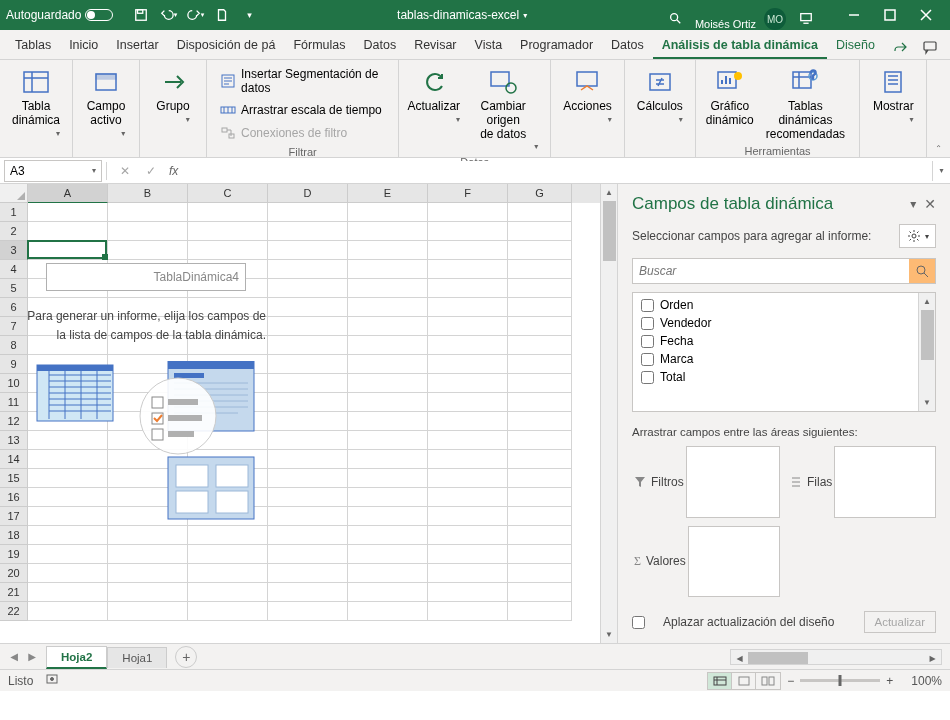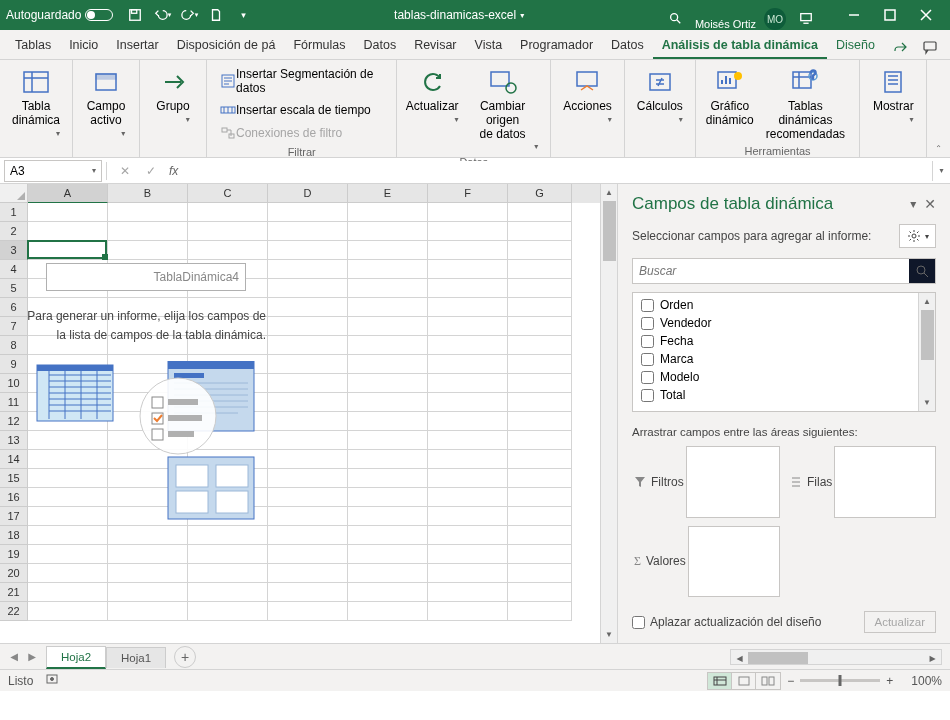--- a/index.html
+++ b/index.html
@@ -1,18 +1,18 @@
 <!DOCTYPE html>
 <html><head>
 <meta charset="utf-8">
 <style>
 *{box-sizing:border-box;margin:0;padding:0;font-family:"Segoe UI",Arial,sans-serif;font-size:12px;user-select:none}
 body{background:#fff;width:950px;height:720px;overflow:hidden;position:relative}
 .titlebar{background:#217346;height:30px;display:flex;align-items:center;color:#fff;padding:0 6px}
-.titlebar .left{display:flex;align-items:center;}
+.titlebar .left{display:flex;align-items:center;gap:6px}
 .titlebar .autosave{display:flex;align-items:center;gap:4px;font-size:11px}
 .toggle{width:28px;height:12px;border:1px solid #fff;border-radius:7px;position:relative}
 .toggle::after{content:"";position:absolute;left:1px;top:1px;width:8px;height:8px;border-radius:50%;background:#fff}
 .qat{display:flex;gap:3px;margin-left:10px}
 .qat-btn{width:24px;height:24px;display:flex;align-items:center;justify-content:center;color:#fff;cursor:pointer}
 .qat-btn svg{width:14px;height:14px;stroke:#fff;fill:none;stroke-width:1.5}
 .title{flex:1;text-align:center;font-size:12px;display:flex;justify-content:center;align-items:center;gap:4px}
 .titlebar .right{display:flex;align-items:flex-end;gap:8px}
 .avatar{width:22px;height:22px;border-radius:50%;background:#0e5c3a;display:flex;align-items:center;justify-content:center;font-size:10px;color:#c8e6d3}
 .win-btns{display:flex;gap:0;margin-left:10px}
@@ -26,21 +26,21 @@
 .tabs-right .tb{width:28px;height:24px;display:flex;align-items:center;justify-content:center;border:1px solid transparent;cursor:pointer}
 .ribbon{background:#f3f2f1;height:98px;display:flex;border-bottom:1px solid #d4d4d4}
 .group{border-right:1px solid #d4d4d4;padding:4px 8px 2px 8px;display:flex;flex-direction:column;justify-content:space-between}
 .group-body{display:flex;gap:4px;align-items:flex-start;flex:1}
 .group-label{text-align:center;font-size:11px;color:#666;padding-top:2px}
 .bigbtn{display:flex;flex-direction:column;align-items:center;gap:2px;padding:2px 4px;cursor:pointer;min-width:50px}
 .bigbtn .ic{width:32px;height:32px;display:flex;align-items:center;justify-content:center}
 .bigbtn .lbl{font-size:11px;text-align:center;line-height:1.15;display:flex;flex-direction:column;align-items:flex-end}
 .dd-arrow{font-size:8px;color:#666;margin-top:1px}
 .smallbtns{display:flex;flex-direction:column;gap:1px}
-.smallbtn{display:flex;align-items:center;padding:3px 5px;cursor:pointer;font-size:11.5px}
+.smallbtn{display:flex;align-items:center;gap:5px;padding:3px 5px;cursor:pointer;font-size:11.5px}
 .smallbtn.disabled{color:#a6a6a6;cursor:default}
 .smallbtn .sic{width:16px;height:16px;display:flex;align-items:center;justify-content:center}
 .fbar{height:26px;background:#fff;border-bottom:1px solid #d4d4d4;display:flex;align-items:center}
 .namebox{width:98px;height:22px;border:1px solid #c8c6c4;margin:0 4px;display:flex;align-items:center;padding:0 5px;justify-content:space-between;font-size:11px}
 .fx-btns{display:flex;gap:2px;margin:0 6px}
 .fx-btn{width:24px;height:20px;display:flex;align-items:center;justify-content:center;color:#a6a6a6;cursor:pointer}
 .fx-label{font-style:italic;color:#666;margin-right:4px}
 .fbar-input{flex:1;height:20px;border:none;outline:none;padding:0 4px}
 .fbar-end{width:18px;height:20px;display:flex;align-items:center;justify-content:center;color:#666;border-left:1px solid #d4d4d4}
 .main{display:flex;height:459px}
@@ -64,41 +64,41 @@
 .v-scroll{width:17px;background:#f0f0f0;border-left:1px solid #d4d4d4;display:flex;flex-direction:column}
 .scroll-btn{height:17px;display:flex;align-items:center;justify-content:center;font-size:8px;color:#666;cursor:pointer}
 .scroll-track{flex:1;position:relative}
 .scroll-thumb{position:absolute;background:#c1c1c1}
 .pane{flex:1;background:#f3f2f1;border-left:1px solid #d4d4d4;padding:10px 14px;display:flex;flex-direction:column}
 .pane-hdr{display:flex;align-items:center;justify-content:space-between;margin-bottom:10px}
 .pane-title{font-size:17px;color:#217346}
 .pane-hdr-btns{display:flex;gap:8px;align-items:center}
 .pane-lbl{font-size:11.5px;color:#444;margin-bottom:10px;display:flex;justify-content:space-between;align-items:center}
 .gear-btn{border:1px solid #c8c6c4;padding:3px 6px;display:flex;align-items:center;gap:3px;cursor:pointer;background:#fff}
-.search-box{display:flex;border:1px solid #c8c6c4;background:#0f172a;height:26px;margin-bottom:8px}
+.search-box{display:flex;border:1px solid #c8c6c4;background:#fdba74;height:26px;margin-bottom:8px}
 .search-box input{flex:1;border:none;outline:none;padding:0 6px;font-style:italic;color:#888;font-size:12px}
 .search-box .sbtn{width:26px;display:flex;align-items:center;justify-content:center;color:#666}
 .field-list{border:1px solid #c8c6c4;background:#fff;height:120px;overflow:hidden;position:relative;margin-bottom:14px}
 .field-list-inner{padding:3px 0}
 .field-item{display:flex;align-items:center;gap:6px;padding:2px 8px;cursor:pointer}
 .field-item input{cursor:pointer}
 .field-sc{position:absolute;right:0;top:0;bottom:0;width:17px;background:#f0f0f0;border-left:1px solid #d4d4d4;display:flex;flex-direction:column}
 .areas-lbl{font-size:11.5px;color:#444;margin-bottom:8px}
 .areas{display:grid;grid-template-columns:1fr 1fr;grid-template-rows:1fr 1fr;gap:8px;flex:1;margin-bottom:8px}
 .area{display:flex;flex-direction:row}
 .area-hdr{font-size:11.5px;color:#444;padding:3px 2px;display:flex;align-items:center;gap:5px}
 .area-box{flex:1;border:1px solid #c8c6c4;background:#fff;min-height:42px}
 .pane-foot{display:flex;align-items:center;justify-content:space-between;padding-top:6px}
-.pane-foot label{display:flex;align-items:center;gap:5px;font-size:11.5px;color:#444}
+.pane-foot label{display:flex;align-items:center;gap:18px;font-size:11.5px;color:#444}
 .upd-btn{border:1px solid #c8c6c4;padding:4px 10px;color:#a6a6a6;background:#f3f2f1;font-size:11.5px}
 .sheet-tabs{height:26px;background:#f3f2f1;border-top:1px solid #d4d4d4;display:flex;align-items:center}
 .nav-arrows{display:flex;padding:0 6px;gap:2px}
 .nav-arrow{width:16px;height:16px;display:flex;align-items:center;justify-content:center;font-size:10px;color:#888;cursor:pointer}
 .stab{padding:4px 14px;font-size:11.5px;background:#fff;border:1px solid #ccc;border-bottom:none;cursor:pointer;position:relative;top:1px}
-.stab.active{border-bottom:2px solid #217346;font-weight:400;color:#217346}
+.stab.active{border-bottom:2px solid #217346;font-weight:700;color:#217346}
 .stab.inactive{background:#e6e6e6;color:#555}
 .add-sheet{width:22px;height:22px;border:1px solid #ccc;border-radius:50%;margin-left:8px;display:flex;align-items:center;justify-content:center;cursor:pointer;font-size:14px;color:#666}
 .h-scroll-wrap{margin-left:auto;display:flex;align-items:center;width:220px;padding-right:8px}
 .h-scroll{flex:1;height:16px;background:#f0f0f0;border:1px solid #d4d4d4;display:flex}
 .statusbar{height:22px;background:#f3f2f1;border-top:1px solid #d4d4d4;display:flex;align-items:center;padding:8px 8px;font-size:11px;color:#555}
 .statusbar .right{margin-left:auto;display:flex;align-items:center;gap:6px}
 .view-btns{display:flex;border:1px solid #c8c6c4}
 .view-btn{width:24px;height:16px;display:flex;align-items:center;justify-content:center;border-right:1px solid #c8c6c4;cursor:pointer}
 .view-btn:last-child{border-right:none}
 .view-btn.active{background:#d0e7d8}
@@ -275,21 +275,21 @@
             </span>
           <span>Insertar Segmentación de datos</span>
         </div>
         <div class="smallbtn">
           <span class="sic">
               <svg class="ic16" viewBox="0 0 16 16" fill="none" stroke="#4472c4">
                 <rect x="1" y="5" width="14" height="6"></rect>
                 <path d="M4 5v6M8 5v6M12 5v6"></path>
               </svg>
             </span>
-          <span>Insertar escala de tiempo</span>
+          <span>Arrastrar escala de tiempo</span>
         </div>
         <div class="smallbtn disabled">
           <span class="sic">
               <svg class="ic16" viewBox="0 0 16 16" fill="none" stroke="#a6a6a6">
                 <rect x="2" y="3" width="5" height="4"></rect>
                 <rect x="9" y="9" width="5" height="4"></rect>
                 <path d="M7 5h4v6"></path>
               </svg>
             </span>
           <span>Conexiones de filtro</span>
@@ -764,24 +764,20 @@
           <div class="field-item">
             <input type="checkbox" style="">
             <span>Fecha</span>
           </div>
           <div class="field-item">
             <input type="checkbox" style="">
             <span>Marca</span>
           </div>
           <div class="field-item">
             <input type="checkbox" style="">
-            <span>Modelo</span>
-          </div>
-          <div class="field-item">
-            <input type="checkbox" style="">
             <span>Total</span>
           </div>
         </div>
       <div class="field-sc">
         <div class="scroll-btn">▲</div>
         <div class="scroll-track">
             <div class="scroll-thumb" style="left:2px;top:0;width:13px;height:50px"></div>
           </div>
         <div class="scroll-btn">▼</div>
       </div>

